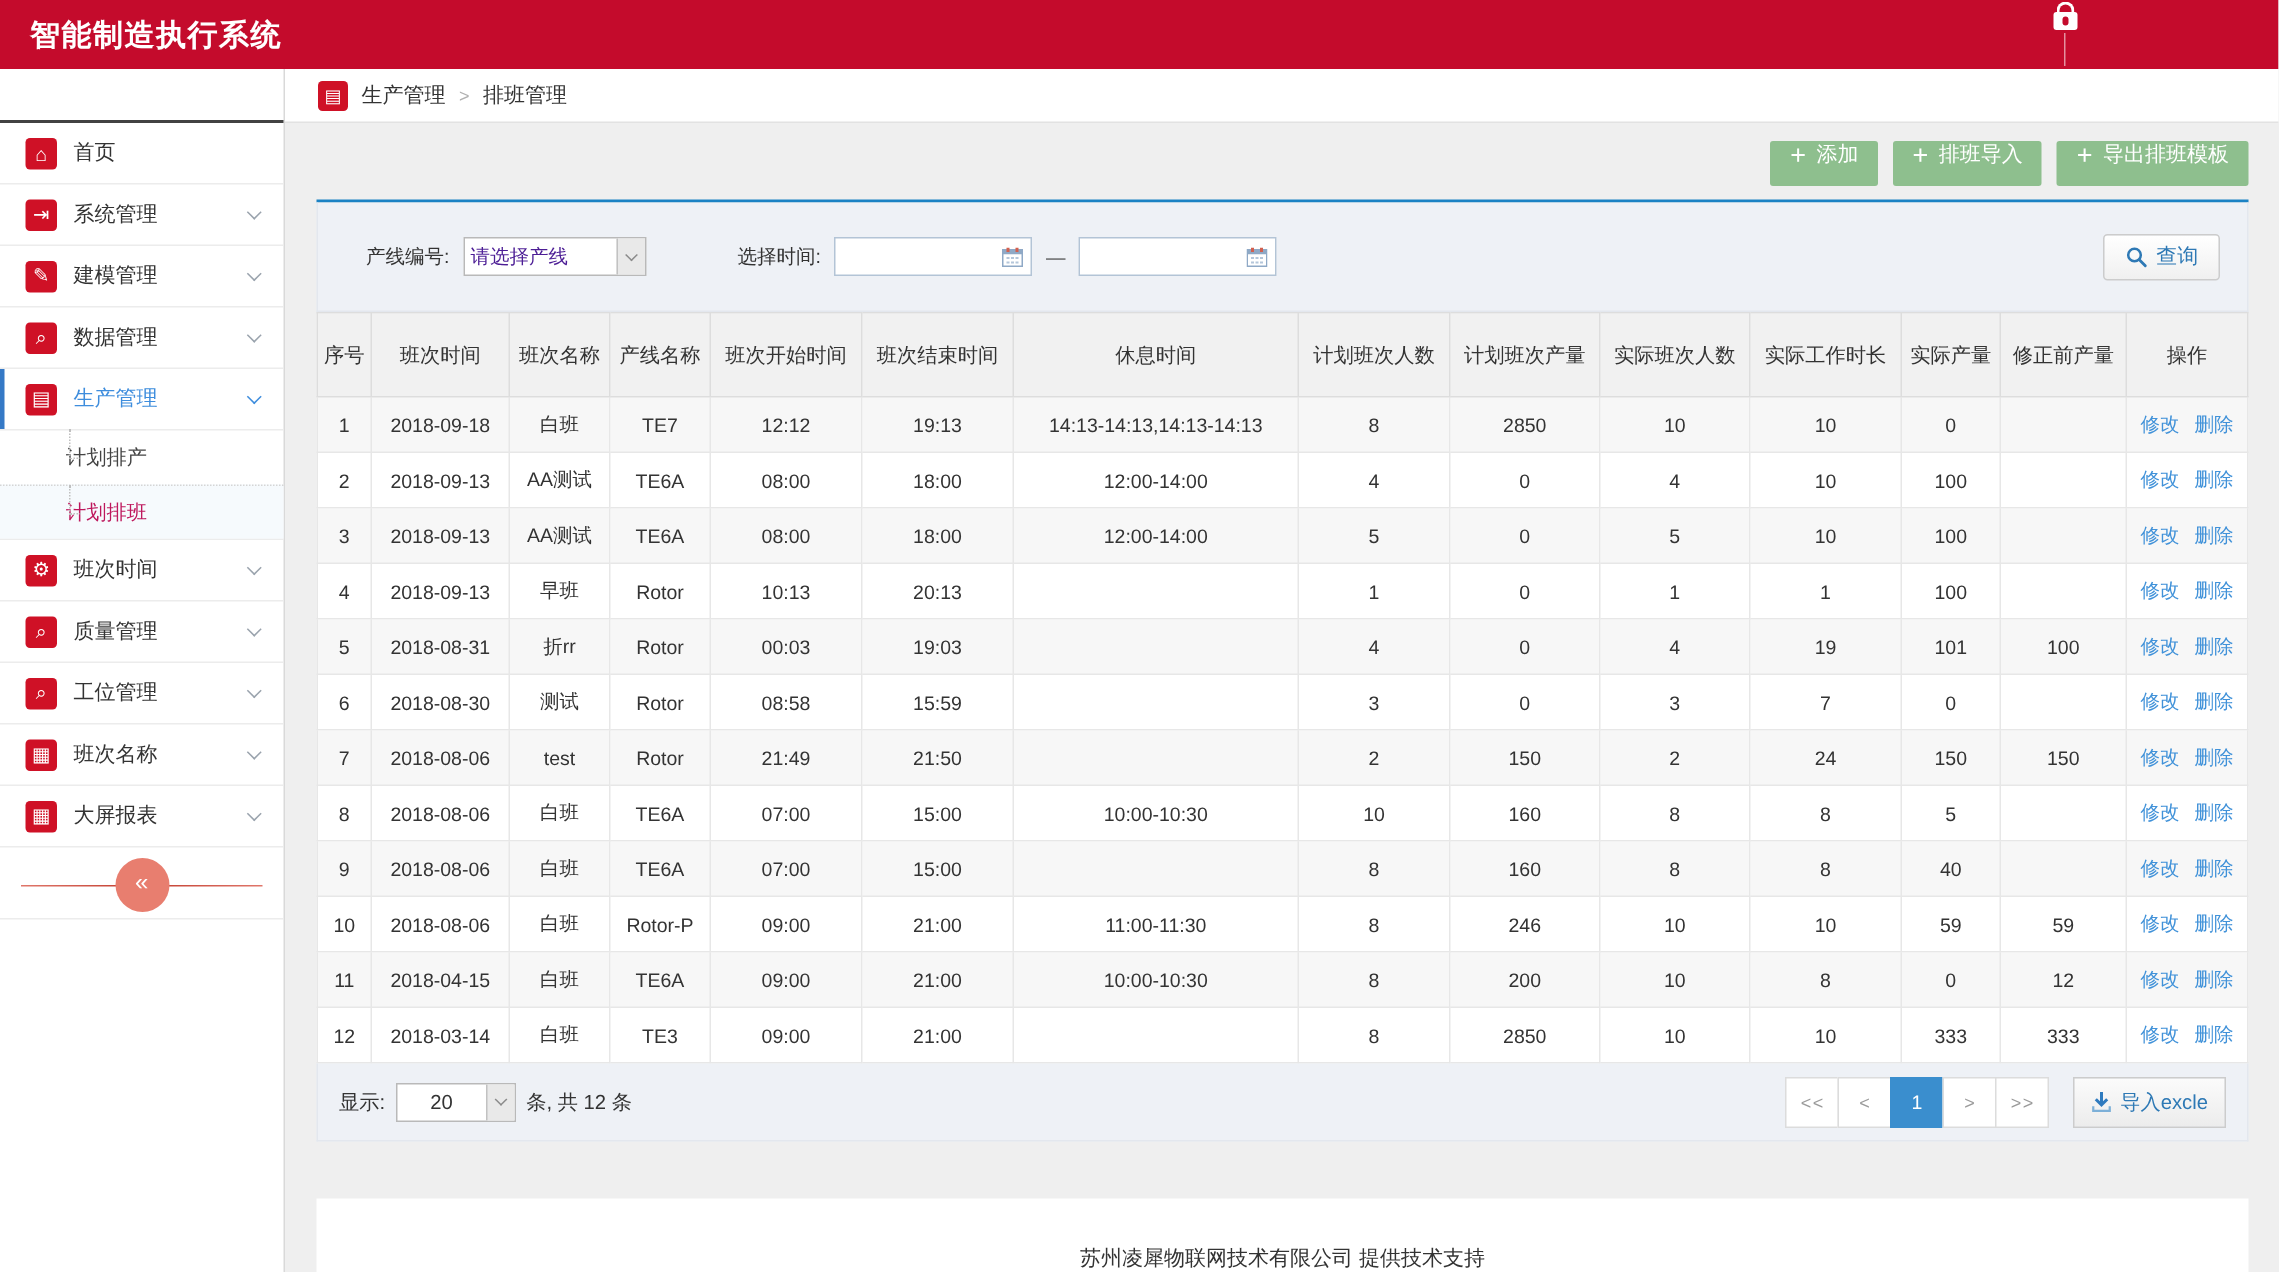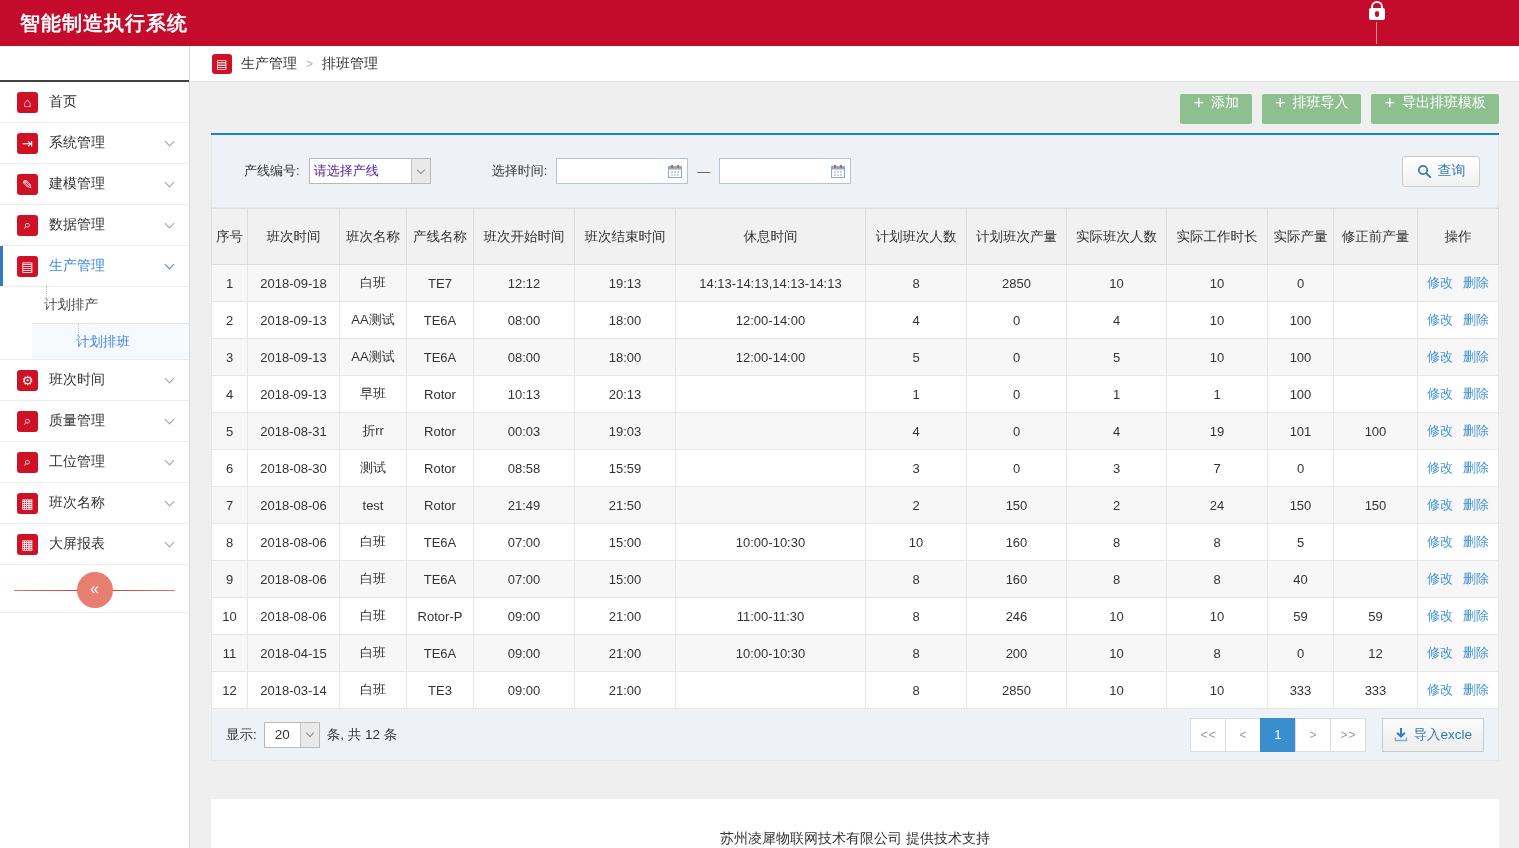--- a/index.html
+++ b/index.html
@@ -32,21 +32,21 @@
        display:flex; align-items:center; justify-content:center; font-size:13px; margin-right:11px; }
   .chev { margin-left:auto; width:7px; height:7px; border-right:1.6px solid #9aa3ad; border-bottom:1.6px solid #9aa3ad;
        transform:rotate(45deg); margin-top:-4px; }
   .menu-item.active .chev { border-color:#3e8ddd; }
   .submenu { border-bottom:1px solid #ececec; }
   .sub-item { height:36px; display:flex; align-items:center; padding-left:44px; font-size:13.5px; color:#444;
        cursor:pointer; position:relative; }
   .sub-item::before { content:""; position:absolute; left:46px; top:-1px; height:19px; width:7px;
        border-left:1px dotted #bfbfbf; border-bottom:1px dotted #bfbfbf; }
   .sub-item + .sub-item { border-top:1px dotted #d5d5d5; }
-  .sub-item.active { color:#3b82f6; background:#f6fafd;margin-left:32px; }
+  .sub-item.active { color:#be185d; background:#f6fafd; }
   .collapse-row { height:46px; display:flex; align-items:center; justify-content:center; position:relative;
        border-bottom:1px solid #ececec; margin-top:2px; }
   .collapse-row::before { content:""; position:absolute; left:14px; right:14px; top:50%; height:1px;
        background:linear-gradient(90deg,#e0776b,#c13b2d,#e0776b); }
   .collapse-btn { width:36px; height:36px; border-radius:50%; background:#e87e6f; color:#fff; display:flex;
        align-items:center; justify-content:center; font-size:16px; position:relative; z-index:1; cursor:pointer; }
   .collapse-btn::before { content:"\00AB"; margin-top:-2px; }
 
   
   .main { flex:1; background:#efefef; display:flex; flex-direction:column; }
@@ -81,21 +81,21 @@
 
   table { width:100%; border-collapse:collapse; background:#fff; table-layout:fixed; }
   th { background:#f1f1f1; border:1px solid #dddddd; height:56px; font-weight:400; font-size:13.5px; color:#333; padding:0 2px; }
   td { border:1px solid #e7e7e7; height:37px; text-align:center; font-size:13px; color:#333; padding:0 2px;
        overflow:hidden; white-space:nowrap; }
   tbody tr:nth-child(odd) { background:#f7f7f7; }
   .op-link { color:#4192d9; cursor:pointer; margin:0 5px; text-decoration:none; }
 
   .tfoot-bar { background:#eef1f6; border:1px solid #e3e7ee; border-top:none; height:52px; display:flex;
        align-items:center; padding:0 14px; font-size:13.5px; gap:7px; }
-  .sel-size { width:56px; }
+  .sel-size { width:80px; }
   .sel-size .sel-text { justify-content:center; padding-left:0; color:#333; }
   .pager { display:flex; margin-left:auto; }
   .pg-btn { min-width:36px; height:34px; background:#fff; border:1px solid #dcdcdc; color:#9b9b9b; font-size:12px;
        display:flex; align-items:center; justify-content:center; margin-left:-1px; cursor:pointer; letter-spacing:1px; }
   .pg-btn.active { background:#3a8ece; color:#fff; border-color:#3a8ece; font-size:13px; }
   .btn-import { margin-left:9px; height:34px; padding:0 11px; background:linear-gradient(#fbfbfb,#ececec);
        border:1px solid #ccc; color:#2e79b5; font-size:13.5px; display:flex; align-items:center; gap:5px;
        cursor:pointer; font-family:inherit; }
 
   .footer-strip { margin:38px 21px 0; background:#fff; flex:1; display:flex; justify-content:center;

